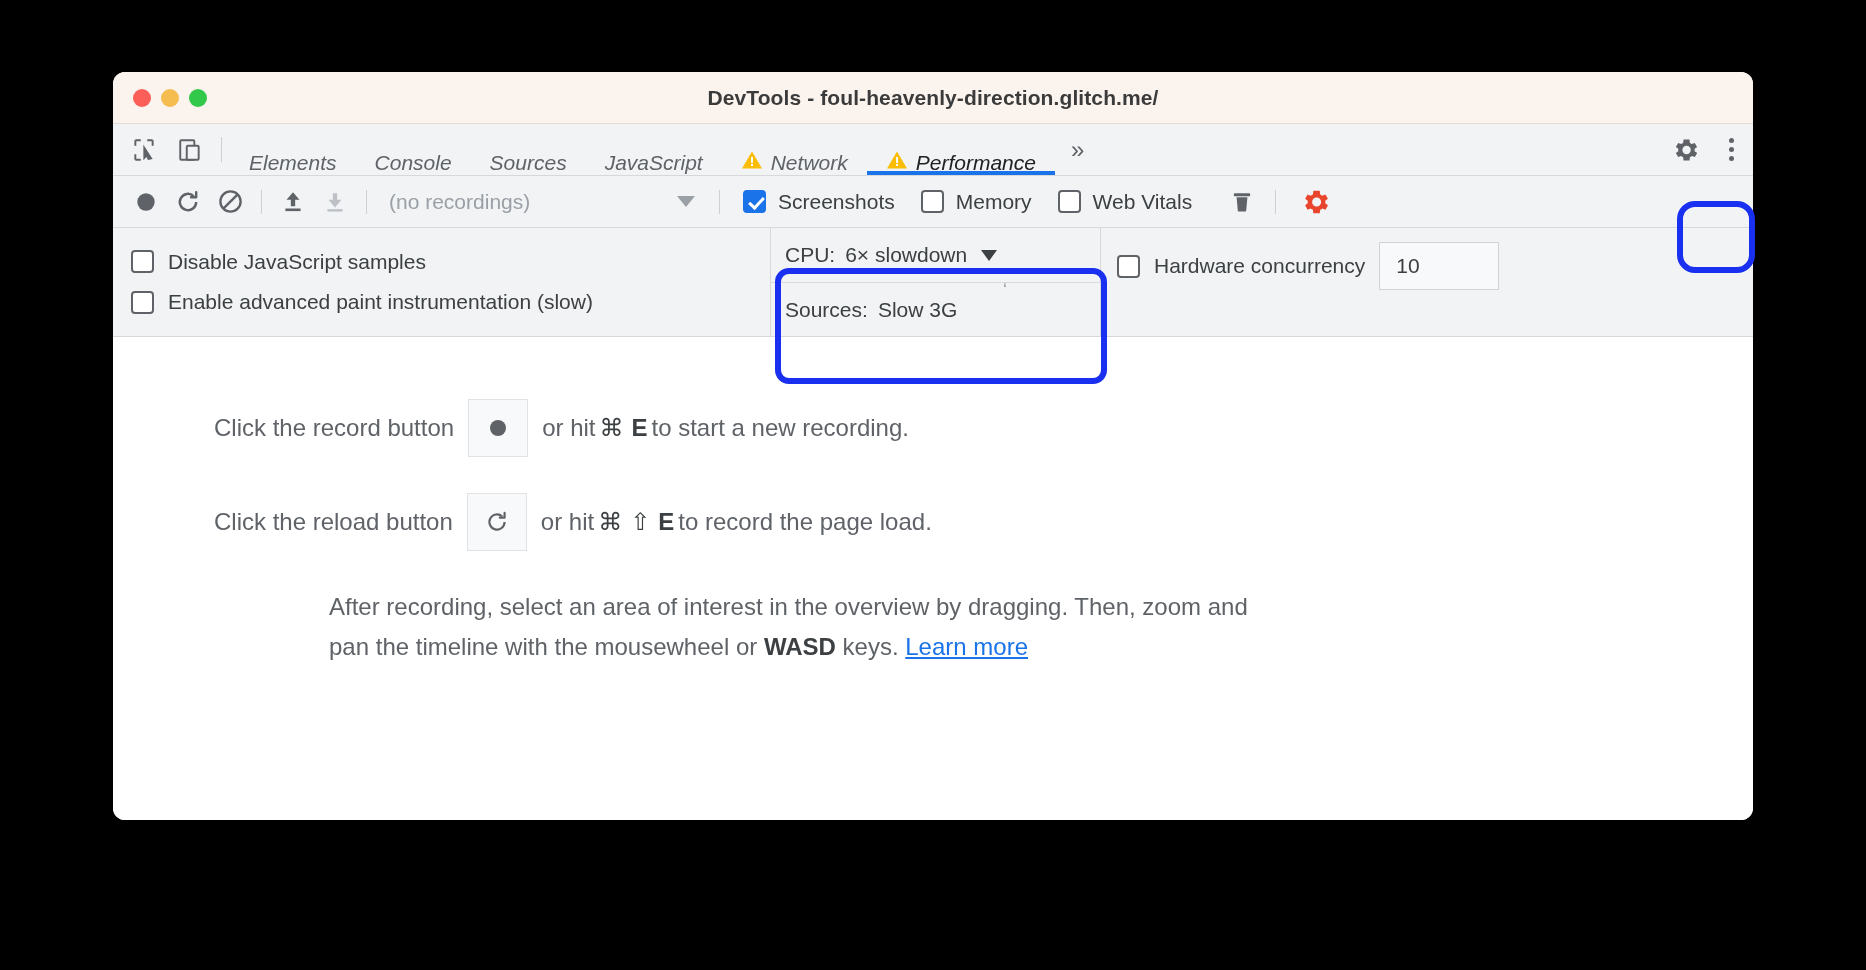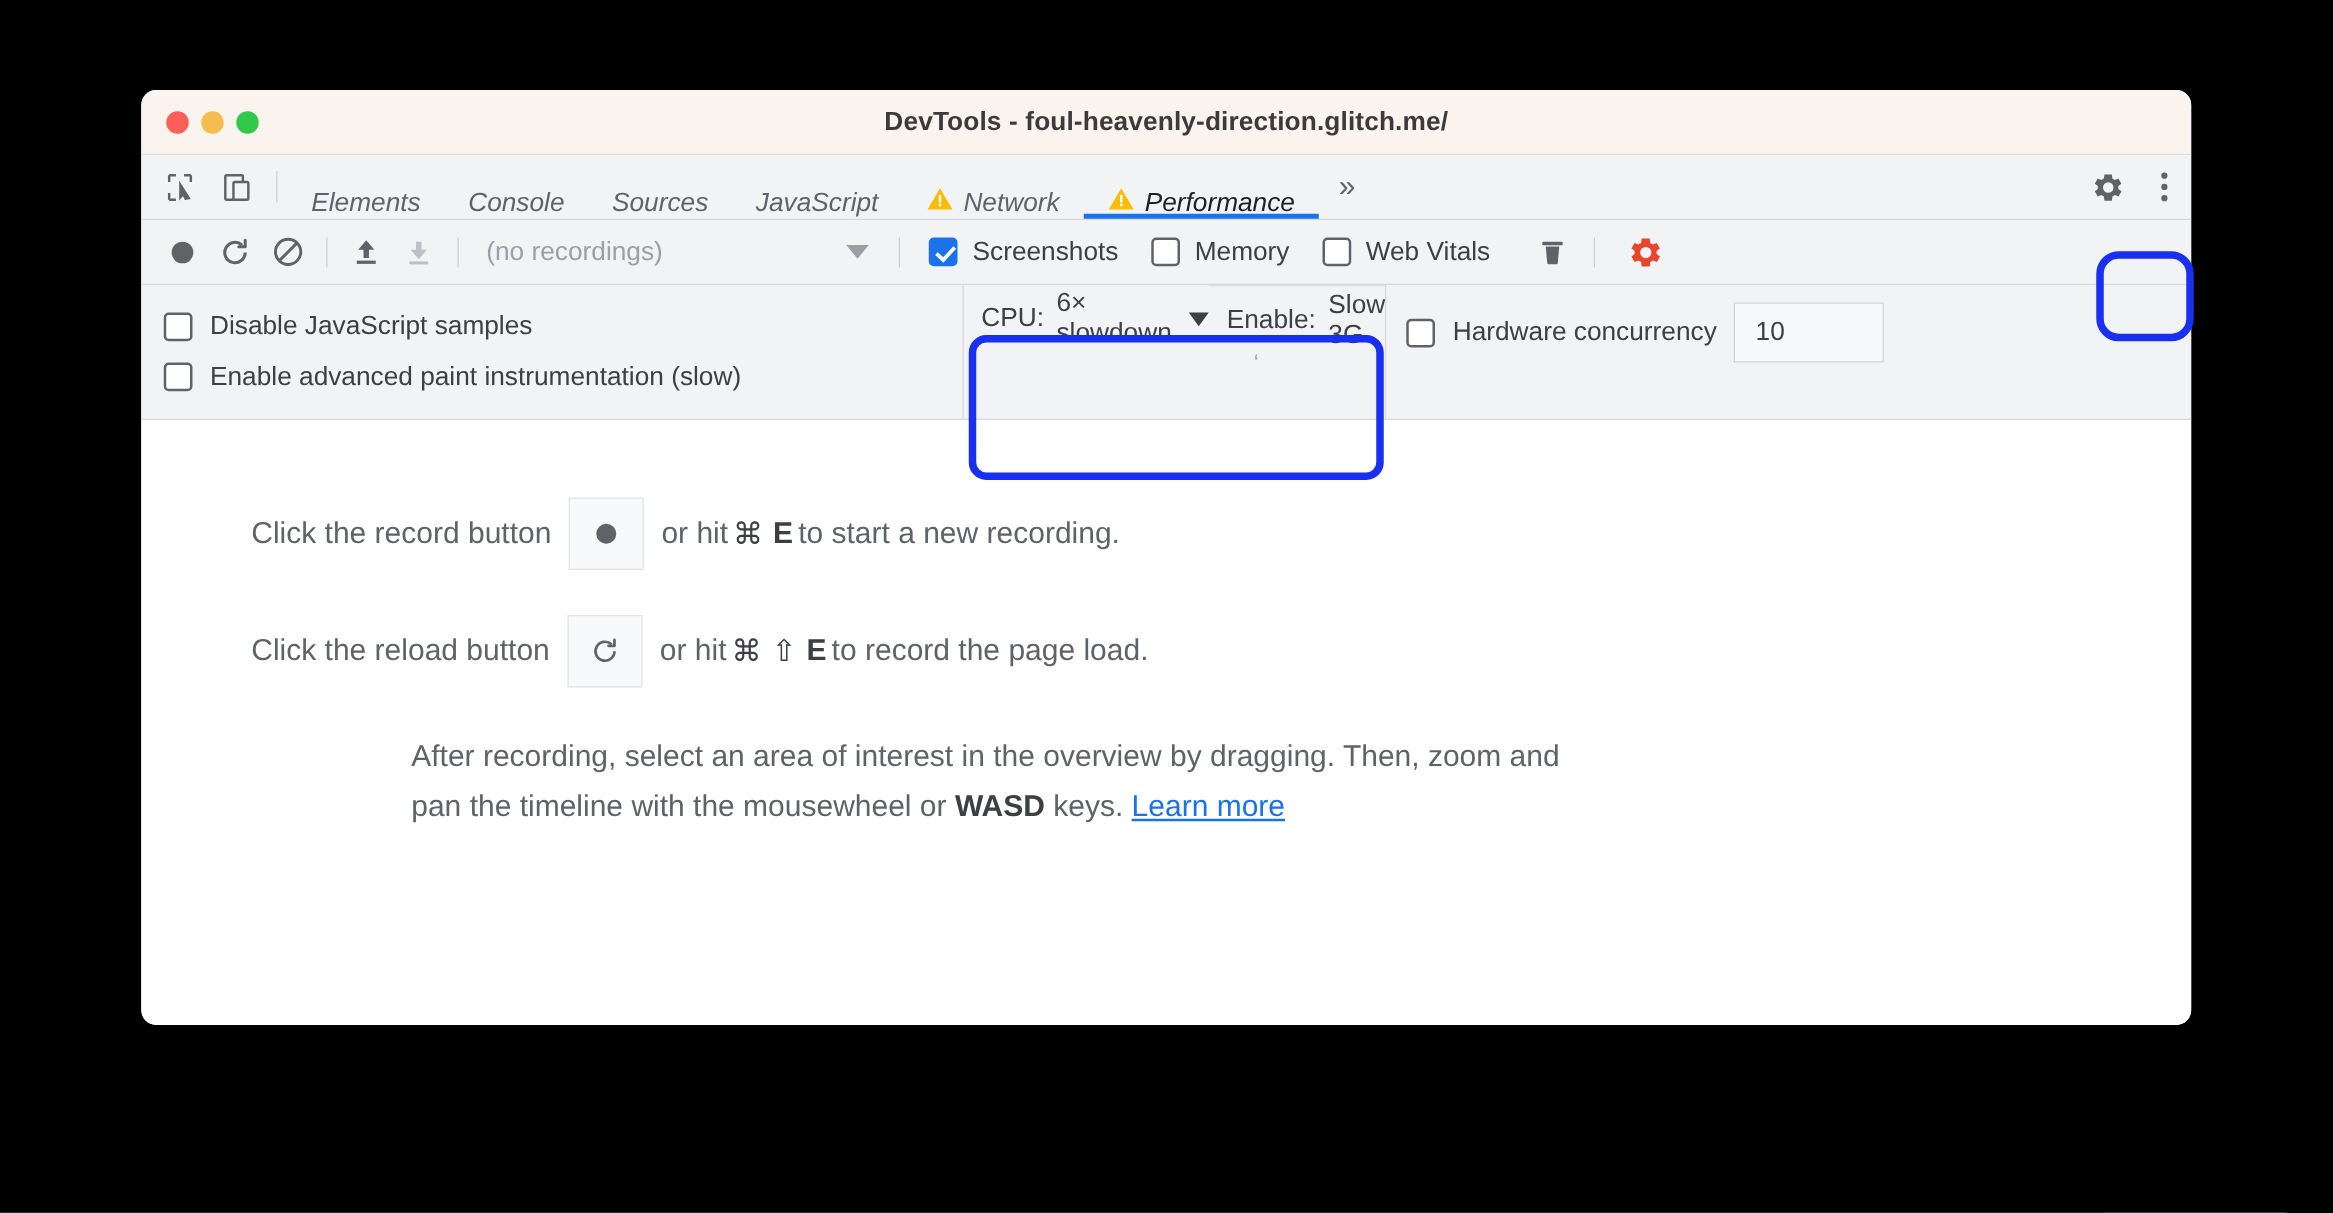--- a/index.html
+++ b/index.html
@@ -191,21 +191,21 @@
     display: flex; flex-direction: column;
     justify-content: center;
     gap: 14px;
     border-right: 1px solid #d6d8da;
   }
   .set-row { display: flex; align-items: center; gap: 14px; }
   .set-row .chk-label { font-size: 21px; color: #3c4043; line-height: 1.25; max-width: 520px; white-space: normal; }
 
   .throttle-col {
     flex: 0 0 330px;
-    display: flex; flex-direction: row;
+    display: flex; flex-direction: column;
     justify-content: center;
     border-right: 1px solid #d6d8da;
   }
   .throttle-row {
     height: 54px;
     display: flex; align-items: center;
     padding-left: 14px;
     gap: 10px;
     font-size: 21px; color: #3c4043;
   }
@@ -251,20 +251,21 @@
     background: #ffffff;
     height: 100%;
     padding: 62px 0 0 0;
   }
   .hint-line {
     display: flex; align-items: center;
     font-size: 24px; color: #5f6368;
     padding-left: 88px;
     margin-bottom: 36px;
     white-space: nowrap;
+    margin-left: 13px;
   }
   .inline-btn {
     width: 60px; height: 58px;
     border: 1px solid #e0e2e4;
     background: #f8f9fa;
     display: inline-flex; align-items: center; justify-content: center;
     margin: 0 14px;
     color: #5f6368;
   }
   .kbd { font-weight: bold; color: #3c4043; margin: 0 4px; }
@@ -448,21 +449,21 @@
         </div>
       </div>
 
       <div class="throttle-col">
         <div class="throttle-row">
           <span class="throttle-label">CPU:</span>
           <span class="throttle-value">6× slowdown</span>
           <span class="tri-down"></span>
         </div>
         <div class="throttle-row">
-          <span class="throttle-label">Enable:</span>
+          <span class="throttle-label">Sources:</span>
           <span class="throttle-value">Slow 3G</span>
         </div>
       </div>
 
       <div class="hw-col">
         <div class="hw-row">
           <span class="chk"></span>
           <span class="chk-label">Hardware concurrency</span>
         </div>
         <div class="hw-input">10</div>

